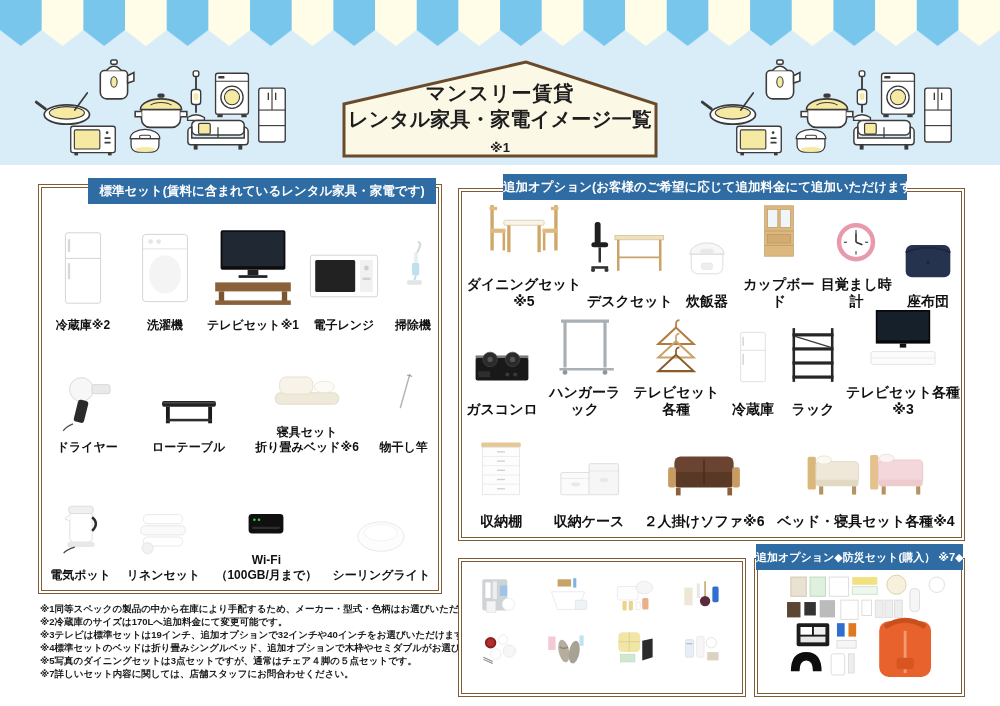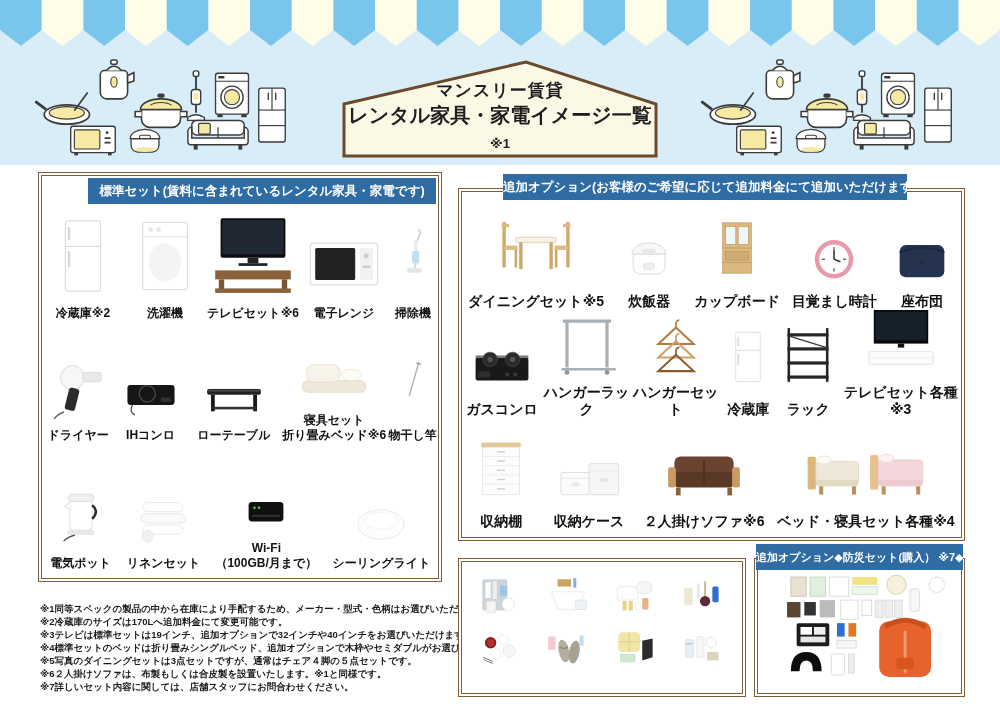--- a/index.html
+++ b/index.html
@@ -7,21 +7,21 @@
          font-family:"Liberation Sans","DejaVu Sans",sans-serif;}
   
   .banner{position:absolute;left:0;top:0;width:1000px;height:165px;background:#d9edf9;}
   .awning{position:absolute;left:0;top:0;}
   .decor{position:absolute;top:52px;width:262px;height:112px;}
   .decor svg{position:absolute;}
   
   .plaque{position:absolute;left:340px;top:58px;width:320px;height:102px;}
   .plaque-text{position:absolute;left:340px;top:80px;width:320px;text-align:center;
                color:#1d1d1d;font-weight:bold;line-height:1.3;}
-  .pt1{font-size:17px;letter-spacing:1px;}
+  .pt1{font-size:20px;letter-spacing:1px;}
   .pt2{font-size:20px;}
   .pt2 .note{font-size:13px;font-weight:bold;}
   
   .hdr{position:absolute;height:26px;line-height:26px;background:#2e6ca3;color:#fff;
        font-weight:bold;text-align:center;z-index:4;white-space:nowrap;overflow:hidden;}
   
   .panel{position:absolute;background:#fff;border:4px double #7d5c38;box-sizing:border-box;z-index:1;}
   .prow{display:flex;justify-content:space-around;align-items:flex-end;}
   .cell{display:flex;flex-direction:column;justify-content:flex-end;align-items:center;text-align:center;}
   .art{display:block;}
@@ -516,65 +516,59 @@
     <svg class="plaque" viewBox="0 0 320 102">
       <polygon points="4,46 186,4 316,46 316,98 4,98" fill="#fcf8e6" stroke="#6b4a2b" stroke-width="3"></polygon>
     </svg>
     <div class="plaque-text">
       <div class="pt1">マンスリー賃貸</div>
       <div class="pt2"><span>レンタル家具・家電イメージ一覧</span><span class="note">※1</span></div>
     </div>
   </div>
 
   <div class="hdr" style="left:88px;top:178px;width:348px;font-size:12.5px">標準セット(賃料に含まれているレンタル家具・家電です)</div>
-  <div class="panel" style="left:38px;top:172px;width:404px;height:410px">
+  <div class="panel" style="left:38px;top:184px;width:404px;height:410px">
     <div class="prow" style="height:130px;margin-top:14px">
       <div class="cell">
         <svg class="art" style="width:80px;height:96px">
             <use href="#sym-fridge" width="100%" height="100%"></use>
           </svg>
         <div class="lbl">冷蔵庫※2</div>
       </div>
       <div class="cell">
         <svg class="art" style="width:80px;height:96px">
             <use href="#sym-washer" width="100%" height="100%"></use>
           </svg>
         <div class="lbl">洗濯機</div>
       </div>
       <div class="cell">
         <svg class="art" style="width:90px;height:96px">
             <use href="#sym-tvset" width="100%" height="100%"></use>
           </svg>
-        <div class="lbl">テレビセット※6</div>
+        <div class="lbl">テレビセット※1</div>
       </div>
       <div class="cell">
         <svg class="art" style="width:86px;height:80px">
             <use href="#sym-micro" width="100%" height="100%"></use>
           </svg>
         <div class="lbl">電子レンジ</div>
       </div>
       <div class="cell">
         <svg class="art" style="width:48px;height:104px">
             <use href="#sym-vac" width="100%" height="100%"></use>
           </svg>
         <div class="lbl">掃除機</div>
       </div>
     </div>
     <div class="prow" style="height:122px">
       <div class="cell">
         <svg class="art" style="width:70px;height:76px">
             <use href="#sym-dryer" width="100%" height="100%"></use>
           </svg>
         <div class="lbl">ドライヤー</div>
-      </div>
-      <div class="cell">
-        <svg class="art" style="width:70px;height:62px">
-            <use href="#sym-ih" width="100%" height="100%"></use>
-          </svg>
-        <div class="lbl">IHコンロ</div>
       </div>
       <div class="cell">
         <svg class="art" style="width:92px;height:64px">
             <use href="#sym-lowtable" width="100%" height="100%"></use>
           </svg>
         <div class="lbl">ローテーブル</div>
       </div>
       <div class="cell">
         <svg class="art" style="width:104px;height:72px">
             <use href="#sym-bedding" width="100%" height="100%"></use>
@@ -621,20 +615,26 @@
   <div class="hdr" style="left:503px;top:174px;width:404px;font-size:12.5px">追加オプション(お客様のご希望に応じて追加料金にて追加いただけます)</div>
   <div class="panel" style="left:458px;top:188px;width:507px;height:353px">
     <div class="prow" style="height:106px;margin-top:12px">
       <div class="cell">
         <svg class="art" style="width:92px;height:84px">
             <use href="#sym-dining" width="100%" height="100%"></use>
           </svg>
         <div class="lbl sm">ダイニングセット※5</div>
       </div>
       <div class="cell">
+        <svg class="art" style="width:88px;height:84px">
+            <use href="#sym-desk" width="100%" height="100%"></use>
+          </svg>
+        <div class="lbl sm">デスクセット</div>
+      </div>
+      <div class="cell">
         <svg class="art" style="width:66px;height:66px">
             <use href="#sym-rice" width="100%" height="100%"></use>
           </svg>
         <div class="lbl sm">炊飯器</div>
       </div>
       <div class="cell">
         <svg class="art" style="width:60px;height:86px">
             <use href="#sym-cupboard" width="100%" height="100%"></use>
           </svg>
         <div class="lbl sm">カップボード</div>
@@ -662,21 +662,21 @@
       <div class="cell">
         <svg class="art" style="width:80px;height:80px">
             <use href="#sym-hrack" width="100%" height="100%"></use>
           </svg>
         <div class="lbl sm">ハンガーラック</div>
       </div>
       <div class="cell">
         <svg class="art" style="width:70px;height:68px">
             <use href="#sym-hangers" width="100%" height="100%"></use>
           </svg>
-        <div class="lbl sm">ハンガーセット</div>
+        <div class="lbl sm">テレビセット各種</div>
       </div>
       <div class="cell">
         <svg class="art" style="width:56px;height:84px">
             <use href="#sym-fridge" width="100%" height="100%"></use>
           </svg>
         <div class="lbl sm">冷蔵庫</div>
       </div>
       <div class="cell">
         <svg class="art" style="width:64px;height:88px">
             <use href="#sym-rack" width="100%" height="100%"></use>
@@ -717,21 +717,20 @@
       </div>
     </div>
   </div>
 
   <div class="foot">
     <div>※1同等スペックの製品の中から在庫により手配するため、メーカー・型式・色柄はお選びいただけません</div>
     <div>※2冷蔵庫のサイズは170Lへ追加料金にて変更可能です。</div>
     <div>※3テレビは標準セットは19インチ、追加オプションで32インチや40インチをお選びいただけます。</div>
     <div>※4標準セットのベッドは折り畳みシングルベッド、追加オプションで木枠やセミダブルがお選びいただけます。</div>
     <div>※5写真のダイニングセットは3点セットですが、通常はチェア４脚の５点セットです。</div>
-    <div>※6２人掛けソファは、布製もしくは合皮製を設置いたします。※1と同様です。</div>
     <div>※7詳しいセット内容に関しては、店舗スタッフにお問合わせください。</div>
   </div>
 
   <div class="panel" style="left:458px;top:558px;width:288px;height:139px">
     <div class="lifegrid">
       <svg style="width:60px;height:52px">
           <use href="#sym-g1" width="100%" height="100%"></use>
         </svg>
       <svg style="width:60px;height:52px">
           <use href="#sym-g2" width="100%" height="100%"></use>

